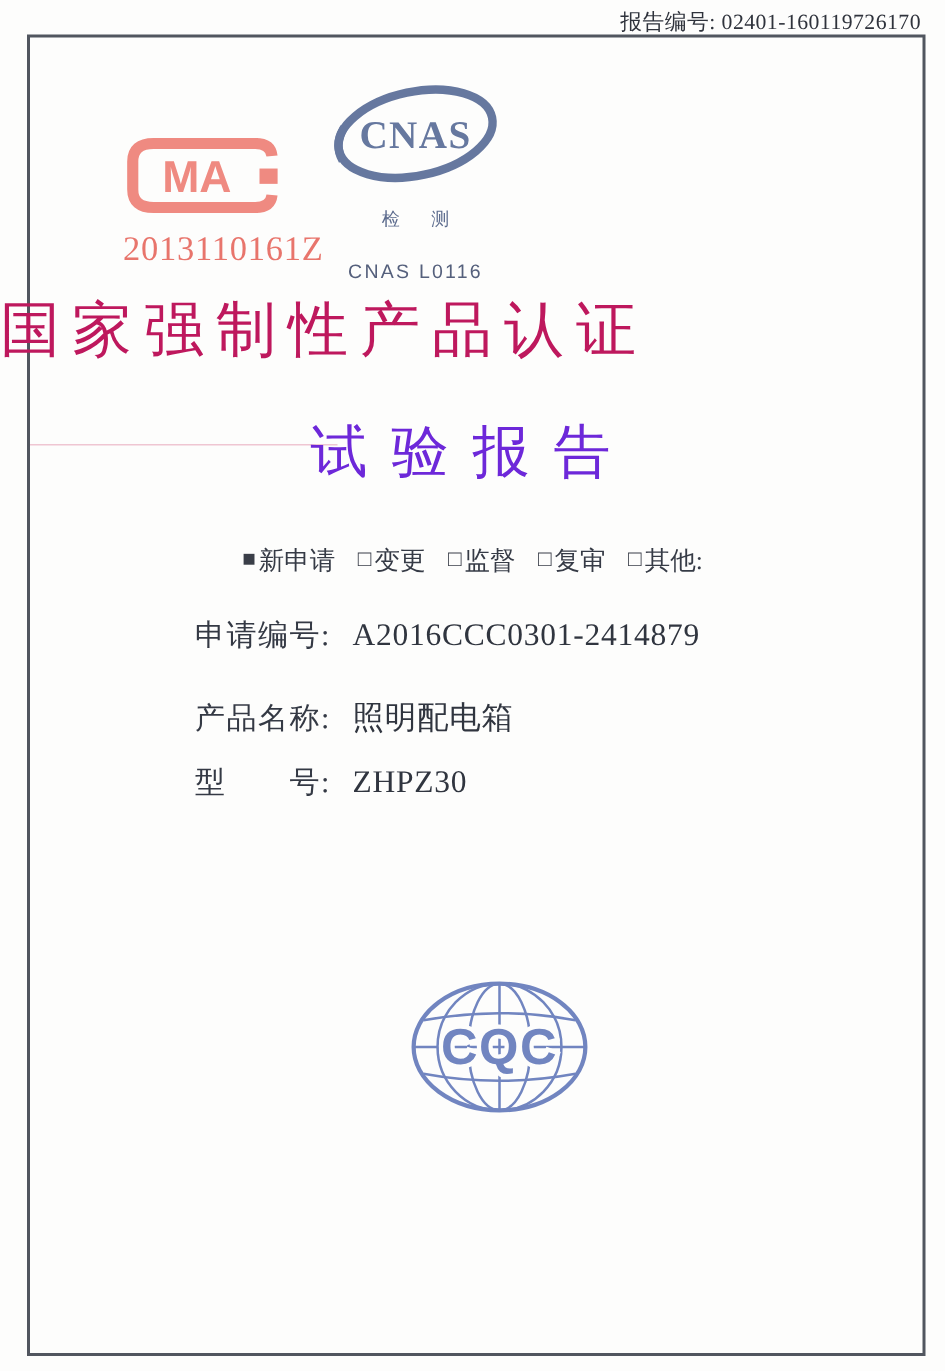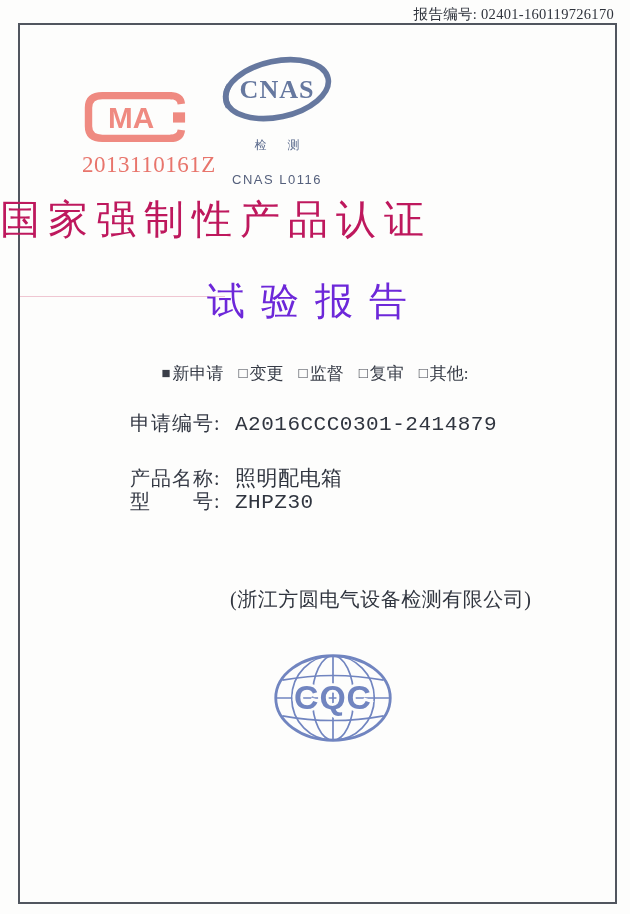--- a/index.html
+++ b/index.html
@@ -30,21 +30,21 @@
 
   
   .check-row{position:absolute;top:362px;left:0;width:100%;display:flex;
     justify-content:center;gap:15px;font-size:17px;color:#363b46;}
   .check-item{display:flex;align-items:center;gap:2px;white-space:nowrap;}
   .check-box{font-size:15px;color:#3a3e48;}
 
   
   .field-row{position:absolute;left:130px;font-size:20px;color:#343944;white-space:nowrap;}
   .field-label{display:inline-block;width:100px;letter-spacing:1px;}
-  .field-value{font-size:21px;color:#30353f;letter-spacing:0.5px;font-family:Liberation Mono, monospace;}
+  .field-value{font-size:21px;color:#30353f;letter-spacing:0.5px;}
   .field-value2{position:absolute;left:230px;font-size:20px;color:#30353f;letter-spacing:0.5px;}
 
   
   .cqc-wrap{position:absolute;left:272px;top:650px;width:122px;text-align:center;}
 
   .scan-line{position:absolute;left:20px;top:296px;width:205px;height:1px;
     background:rgba(221,130,160,0.45);}
 </style>
 </head>
 <body>
@@ -109,25 +109,24 @@
   </div>
 
   <div class="field-row" style="top:410px;">
     <span class="field-label">申请编号:</span>
     <span class="field-value">A2016CCC0301-2414879</span>
   </div>
   <div class="field-row" style="top:464px;">
     <span class="field-label">产品名称:</span>
     <span class="field-value">照明配电箱</span>
   </div>
-  <div class="field-row" style="top:488px;">
+  <div class="field-row" style="top:508px;">
     <span class="field-label">型　　号:</span>
     <span class="field-value">ZHPZ30</span>
   </div>
-  <div class="field-value2" style="top:586px;">(浙江方圆电气设备检测有限公司)</div>
 
   <div class="cqc-wrap">
     <svg width="122" height="96" viewBox="0 0 130 100">
       <ellipse cx="65" cy="50" rx="61" ry="45" fill="none" stroke="#7185c0" stroke-width="3"></ellipse>
       <ellipse cx="65" cy="50" rx="44" ry="45" fill="none" stroke="#7185c0" stroke-width="1.8"></ellipse>
       <ellipse cx="65" cy="50" rx="22" ry="45" fill="none" stroke="#7185c0" stroke-width="1.8"></ellipse>
       <line x1="65" y1="5" x2="65" y2="95" stroke="#7185c0" stroke-width="1.8"></line>
       <path d="M 11 31 Q 65 21 119 31" fill="none" stroke="#7185c0" stroke-width="1.8"></path>
       <path d="M 11 69 Q 65 79 119 69" fill="none" stroke="#7185c0" stroke-width="1.8"></path>
       <path d="M 4 50 H 126" fill="none" stroke="#7185c0" stroke-width="1.8"></path>

